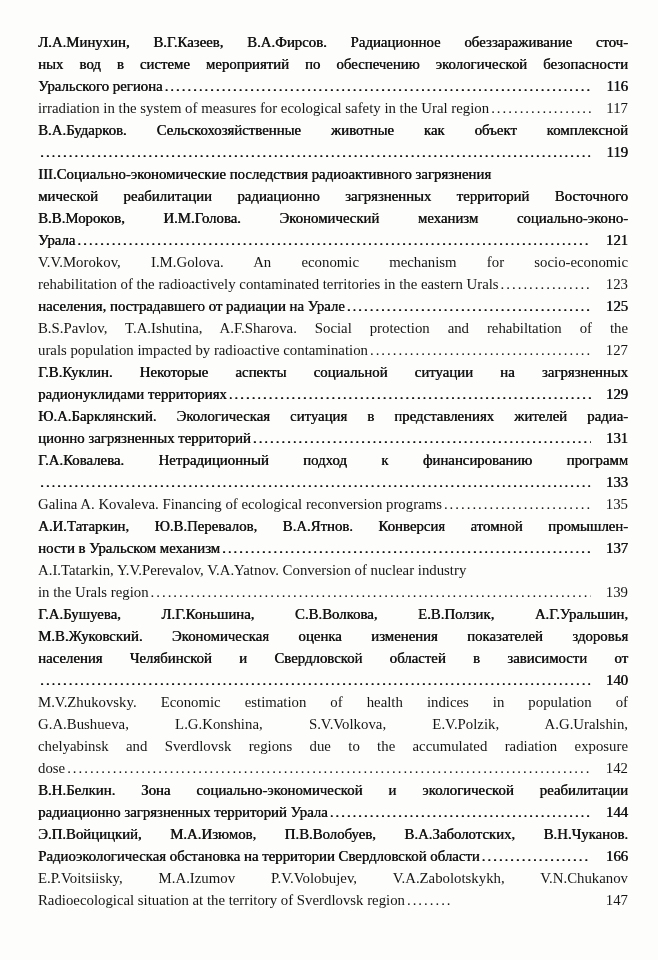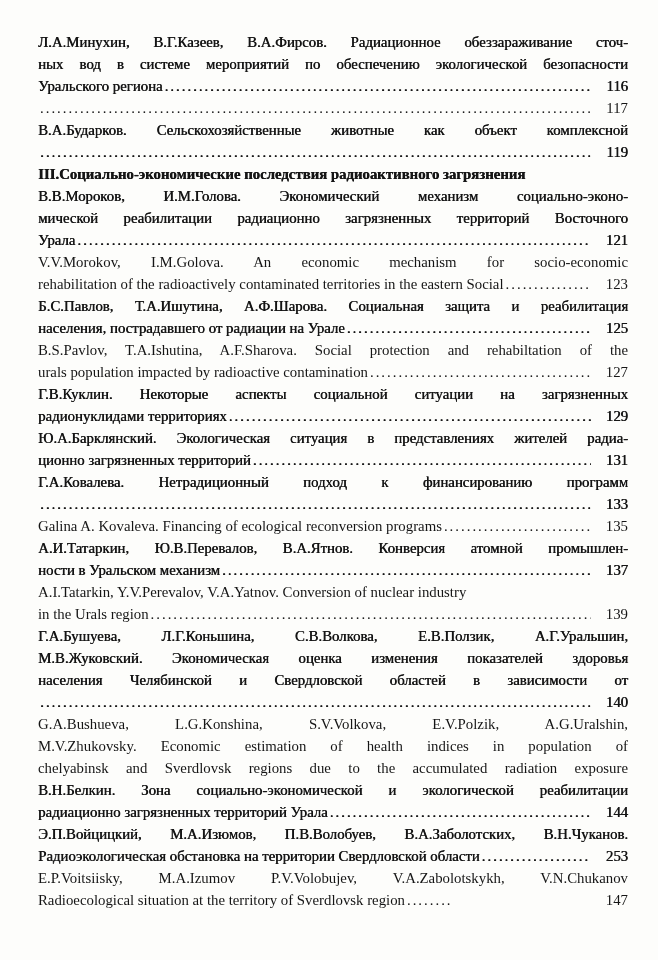--- a/index.html
+++ b/index.html
@@ -60,59 +60,59 @@
     flex: 0 0 auto;
     min-width: 30px;
     text-align: right;
     padding-left: 7px;
   }
   
   .line.ru {
     text-shadow: 0.45px 0 currentColor;
   }
   .line.bold {
-    font-weight: 700;
+    font-weight: 400;
   }
 </style>
 </head>
 <body>
 
 <div class="scan-page">
   <div id="toc" class="toc">
       <div class="line justify ru"><span class="text">Л.А.Минухин, В.Г.Казеев, В.А.Фирсов. Радиационное обеззараживание сточ-</span></div>
       <div class="line justify ru"><span class="text">ных вод в системе мероприятий по обеспечению экологической безопасности</span></div>
       <div class="line has-page ru">
         <span class="text">Уральского региона</span>
         <span class="dots"></span>
         <span class="page-num">116</span>
       </div>
       <div class="line has-page">
+        <span class="text">irradiation in the system of measures for ecological safety in the Ural region</span>
         <span class="dots"></span>
         <span class="page-num">117</span>
       </div>
       <div class="line justify ru"><span class="text">В.А.Бударков. Сельскохозяйственные животные как объект комплексной</span></div>
       <div class="line has-page ru">
         <span class="dots"></span>
         <span class="page-num">119</span>
       </div>
       <div class="line bold ru"><span class="text">III.Социально-экономические последствия радиоактивного загрязнения</span></div>
+      <div class="line justify ru"><span class="text">мической реабилитации радиационно загрязненных территорий Восточного</span></div>
       <div class="line justify ru"><span class="text">В.В.Мороков, И.М.Голова. Экономический механизм социально-эконо-</span></div>
-      <div class="line justify ru"><span class="text">мической реабилитации радиационно загрязненных территорий Восточного</span></div>
       <div class="line has-page ru">
         <span class="text">Урала</span>
         <span class="dots"></span>
         <span class="page-num">121</span>
       </div>
       <div class="line justify"><span class="text">V.V.Morokov, I.M.Golova. An economic mechanism for socio-economic</span></div>
       <div class="line has-page">
-        <span class="text">rehabilitation of the radioactively contaminated territories in the eastern Social</span>
+        <span class="text">rehabilitation of the radioactively contaminated territories in the eastern Urals</span>
         <span class="dots"></span>
         <span class="page-num">123</span>
       </div>
-      <div class="line justify ru"><span class="text">Б.С.Павлов, Т.А.Ишутина, А.Ф.Шарова. Социальная защита и реабилитация</span></div>
       <div class="line has-page ru">
         <span class="text">населения, пострадавшего от радиации на Урале</span>
         <span class="dots"></span>
         <span class="page-num">125</span>
       </div>
       <div class="line justify"><span class="text">B.S.Pavlov, T.A.Ishutina, A.F.Sharova. Social protection and rehabiltation of the</span></div>
       <div class="line has-page">
         <span class="text">urals population impacted by radioactive contamination</span>
         <span class="dots"></span>
         <span class="page-num">127</span>
@@ -151,34 +151,39 @@
         <span class="dots"></span>
         <span class="page-num">139</span>
       </div>
       <div class="line justify ru"><span class="text">Г.А.Бушуева, Л.Г.Коньшина, С.В.Волкова, Е.В.Ползик, А.Г.Уральшин,</span></div>
       <div class="line justify ru"><span class="text">М.В.Жуковский. Экономическая оценка изменения показателей здоровья</span></div>
       <div class="line justify ru"><span class="text">населения Челябинской и Свердловской областей в зависимости от</span></div>
       <div class="line has-page ru">
         <span class="dots"></span>
         <span class="page-num">140</span>
       </div>
+      <div class="line justify"><span class="text">M.V.Zhukovsky. Economic estimation of health indices in population of</span></div>
       <div class="line justify"><span class="text">G.A.Bushueva, L.G.Konshina, S.V.Volkova, E.V.Polzik, A.G.Uralshin,</span></div>
-      <div class="line justify"><span class="text">M.V.Zhukovsky. Economic estimation of health indices in population of</span></div>
       <div class="line justify"><span class="text">chelyabinsk and Sverdlovsk regions due to the accumulated radiation exposure</span></div>
+      <div class="line has-page">
+        <span class="text">dose</span>
+        <span class="dots"></span>
+        <span class="page-num">142</span>
+      </div>
       <div class="line justify ru"><span class="text">В.Н.Белкин. Зона социально-экономической и экологической реабилитации</span></div>
       <div class="line has-page ru">
         <span class="text">радиационно загрязненных территорий Урала</span>
         <span class="dots"></span>
         <span class="page-num">144</span>
       </div>
       <div class="line justify ru"><span class="text">Э.П.Войцицкий, М.А.Изюмов, П.В.Волобуев, В.А.Заболотских, В.Н.Чуканов.</span></div>
       <div class="line has-page ru">
         <span class="text">Радиоэкологическая обстановка на территории Свердловской области</span>
         <span class="dots"></span>
-        <span class="page-num">253</span>
+        <span class="page-num">166</span>
       </div>
       <div class="line justify"><span class="text">E.P.Voitsiisky, M.A.Izumov P.V.Volobujev, V.A.Zabolotskykh, V.N.Chukanov</span></div>
       <div class="line has-page">
         <span class="text">Radioecological situation at the territory of Sverdlovsk region</span>
         <span class="dots short"></span>
         <span class="spacer"></span>
         <span class="page-num">147</span>
       </div>
     </div>
 </div>

